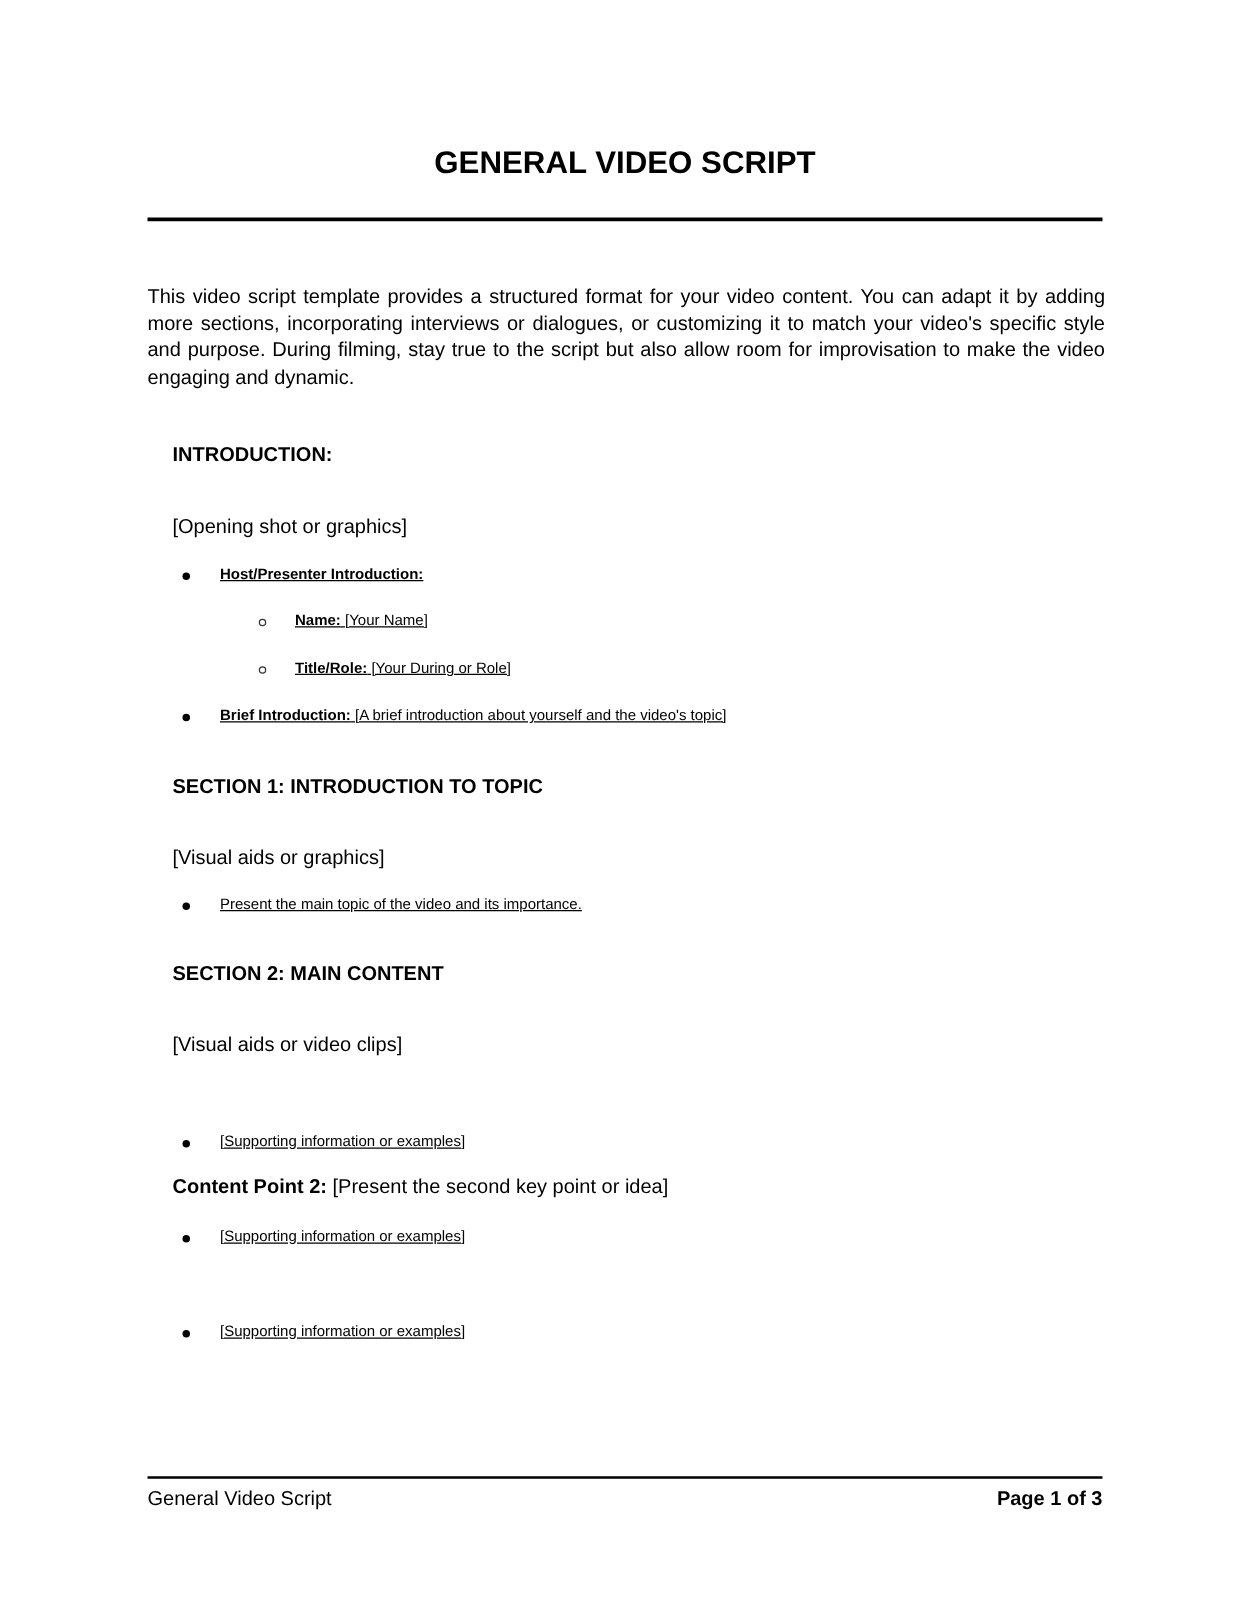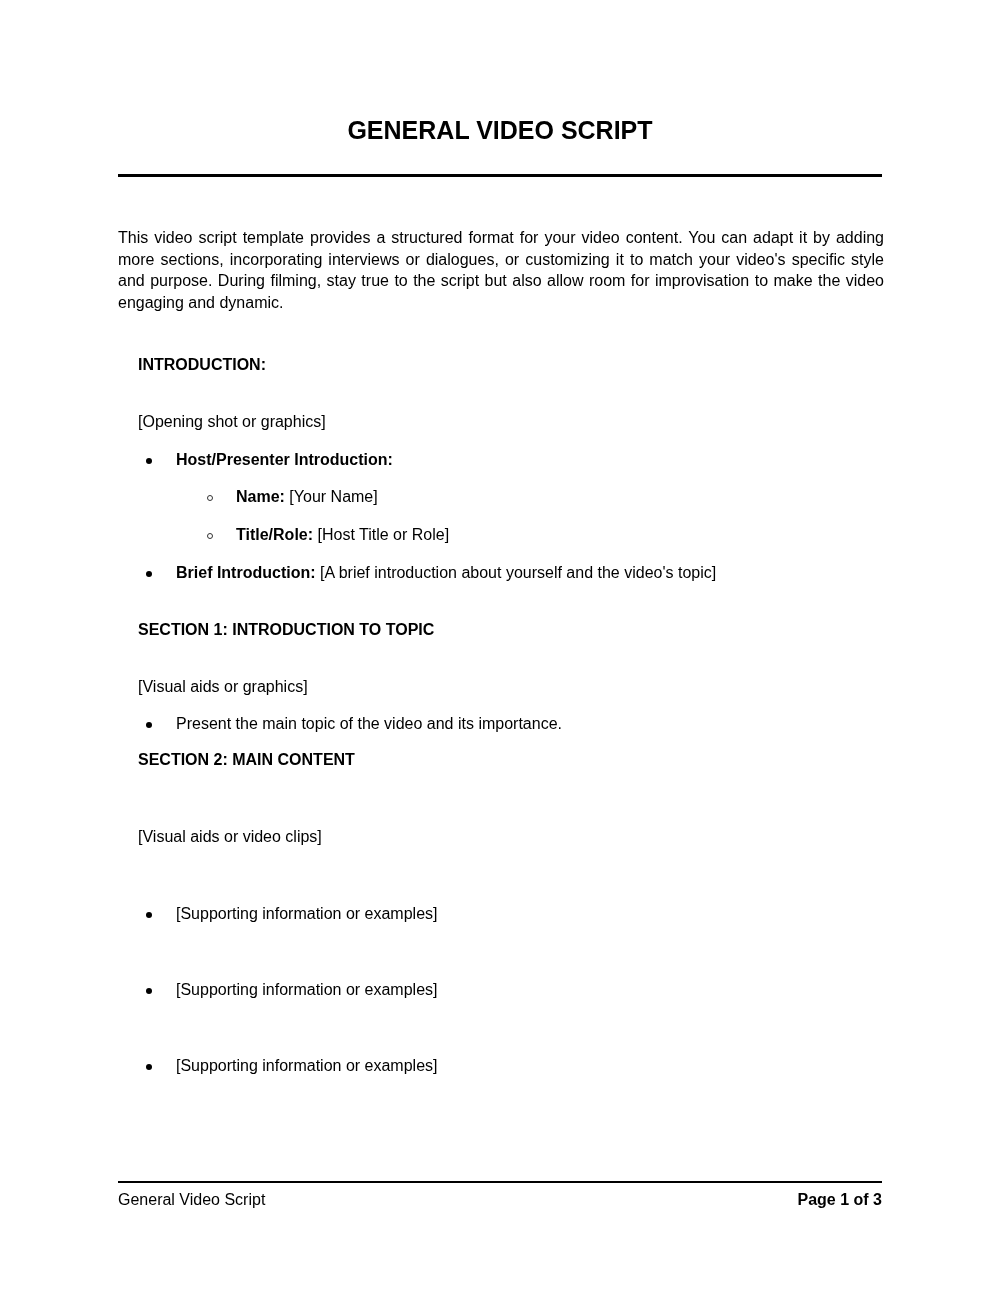--- a/index.html
+++ b/index.html
@@ -56,23 +56,24 @@
       line-height: 21.5px;
       text-align: justify;
       text-align-last: left;
     }
     .heading {
       font-weight: bold;
     }
     .b { font-weight: bold; }
     .bullet-row {
       position: absolute;
-      font-size: 16px;
+      font-size: 12px;
       line-height: 21.5px;
       white-space: nowrap;
+      text-decoration: underline;
     }
     .bullet-dot {
       position: absolute;
       left: 146px;
       width: 6px;
       height: 6px;
       border-radius: 50%;
       background: #000000;
     }
     .circle-dot {
@@ -128,40 +129,43 @@
     <span class="b">Host/Presenter Introduction:</span>
   </div>
 
   <div class="circle-dot" style="top:495px;"></div>
   <div class="bullet-row" style="left:236px; top:486px;">
     <span class="b">Name:</span><span> [Your Name]</span>
   </div>
 
   <div class="circle-dot" style="top:533px;"></div>
   <div class="bullet-row" style="left:236px; top:524px;">
-    <span class="b">Title/Role:</span><span> [Host Title or Role]</span>
+    <span class="b">Title/Role:</span><span> [Your During or Role]</span>
   </div>
 
   <div class="bullet-dot" style="top:571px;"></div>
   <div class="bullet-row" style="left:176px; top:562px;">
     <span class="b">Brief Introduction:</span><span> [A brief introduction about yourself and the video's topic]</span>
   </div>
 
   <div class="text heading" style="top:619px;">SECTION 1: INTRODUCTION TO TOPIC</div>
   <div class="text" style="top:676px;">[Visual aids or graphics]</div>
 
   <div class="bullet-dot" style="top:722px;"></div>
   <div class="bullet-row" style="left:176px; top:713px;">Present the main topic of the video and its importance.</div>
 
-  <div class="text heading" style="top:749px;text-align:right;">SECTION 2: MAIN CONTENT</div>
+  <div class="text heading" style="top:769px;text-align:right;">SECTION 2: MAIN CONTENT</div>
   <div class="text" style="top:826px;">[Visual aids or video clips]</div>
 
   <div class="bullet-dot" style="top:912px;"></div>
   <div class="bullet-row" style="left:176px; top:903px;">[Supporting information or examples]</div>
 
+  <div class="text" style="top:939px;">
+    <span class="b">Content Point 2:</span><span> [Present the second key point or idea]</span>
+  </div>
   <div class="bullet-dot" style="top:988px;"></div>
   <div class="bullet-row" style="left:176px; top:979px;">[Supporting information or examples]</div>
 
   <div class="bullet-dot" style="top:1064px;"></div>
   <div class="bullet-row" style="left:176px; top:1055px;">[Supporting information or examples]</div>
 
   <div class="footer-rule"></div>
   <div class="footer-left">General Video Script</div>
   <div class="footer-right">Page 1 of 3</div>
 

